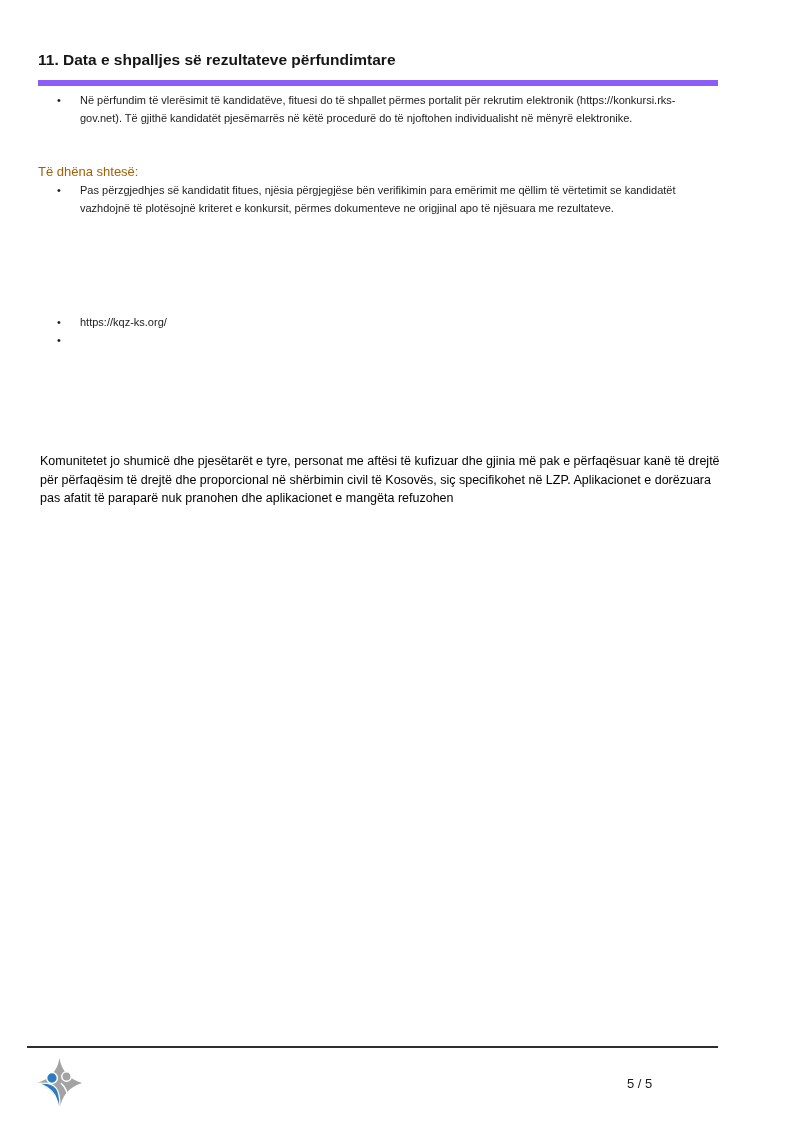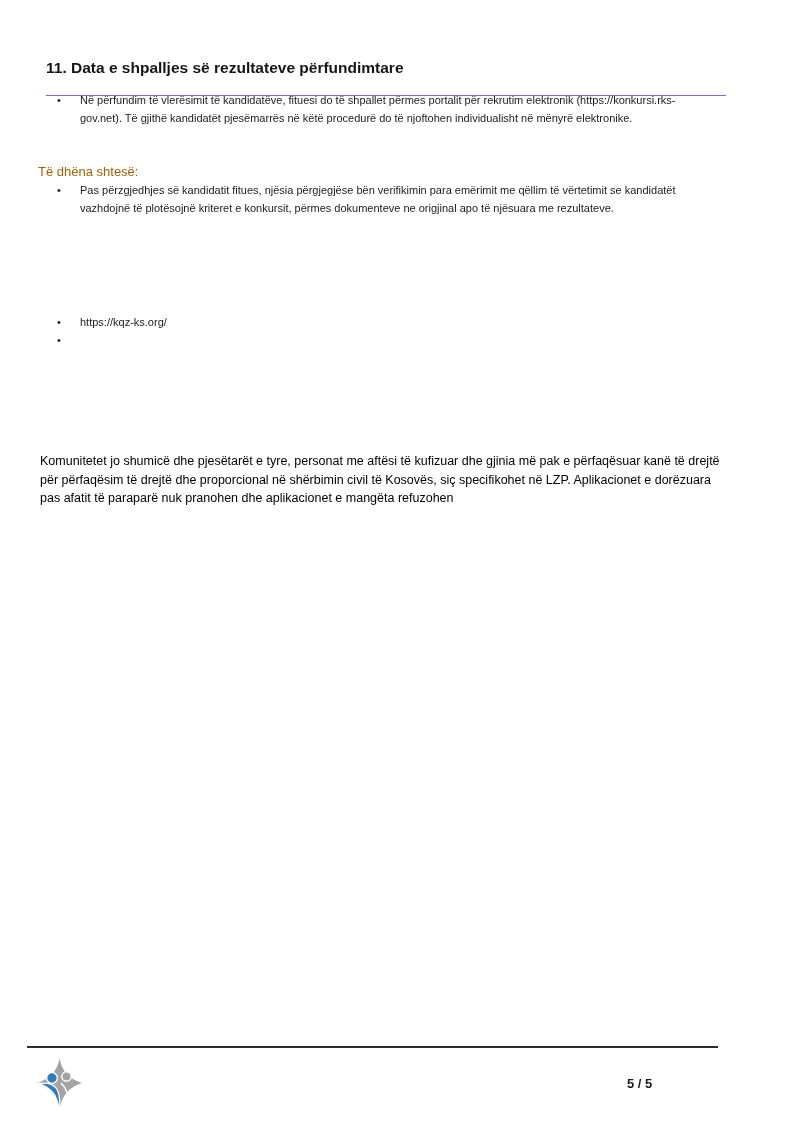--- a/index.html
+++ b/index.html
@@ -16,27 +16,27 @@
     color: #1b1b1b;
     overflow: hidden;
   }
 
   
   .heading {
     position: absolute;
     left: 38px;
     top: 50px;
     width: 680px;
-    margin: 8px;
+    margin: 0;
     font-size: 15.5px;
     font-weight: bold;
     line-height: 20px;
     color: #151515;
-    padding-bottom: 17px;
-    border-bottom: 1px solid #8b5cf6;
+    padding-bottom: 10px;
+    border-bottom: 6px solid #8b5cf6;
   }
 
   
   .bullets { position: absolute; left: 38px; }
   .bullet { display: flex; align-items: flex-start; }
   .marker {
     flex: 0 0 42px;
     text-align: center;
     font-size: 11px;
     line-height: 17.5px;
@@ -99,21 +99,20 @@
     font-size: 12px;
     line-height: 17.5px;
     color: #1b1b1b;
   }
   .page-number {
     position: absolute;
     left: 627px;
     top: 1076px;
     font-size: 13px;
     color: #1b1b1b;
-    font-weight: bold;
   }
 </style>
 </head>
 <body>
 
 <div class="page">
 
   <h1 class="heading">11. Data e shpalljes së rezultateve përfundimtare</h1>
 
   <div class="bullets bullets-intro">

